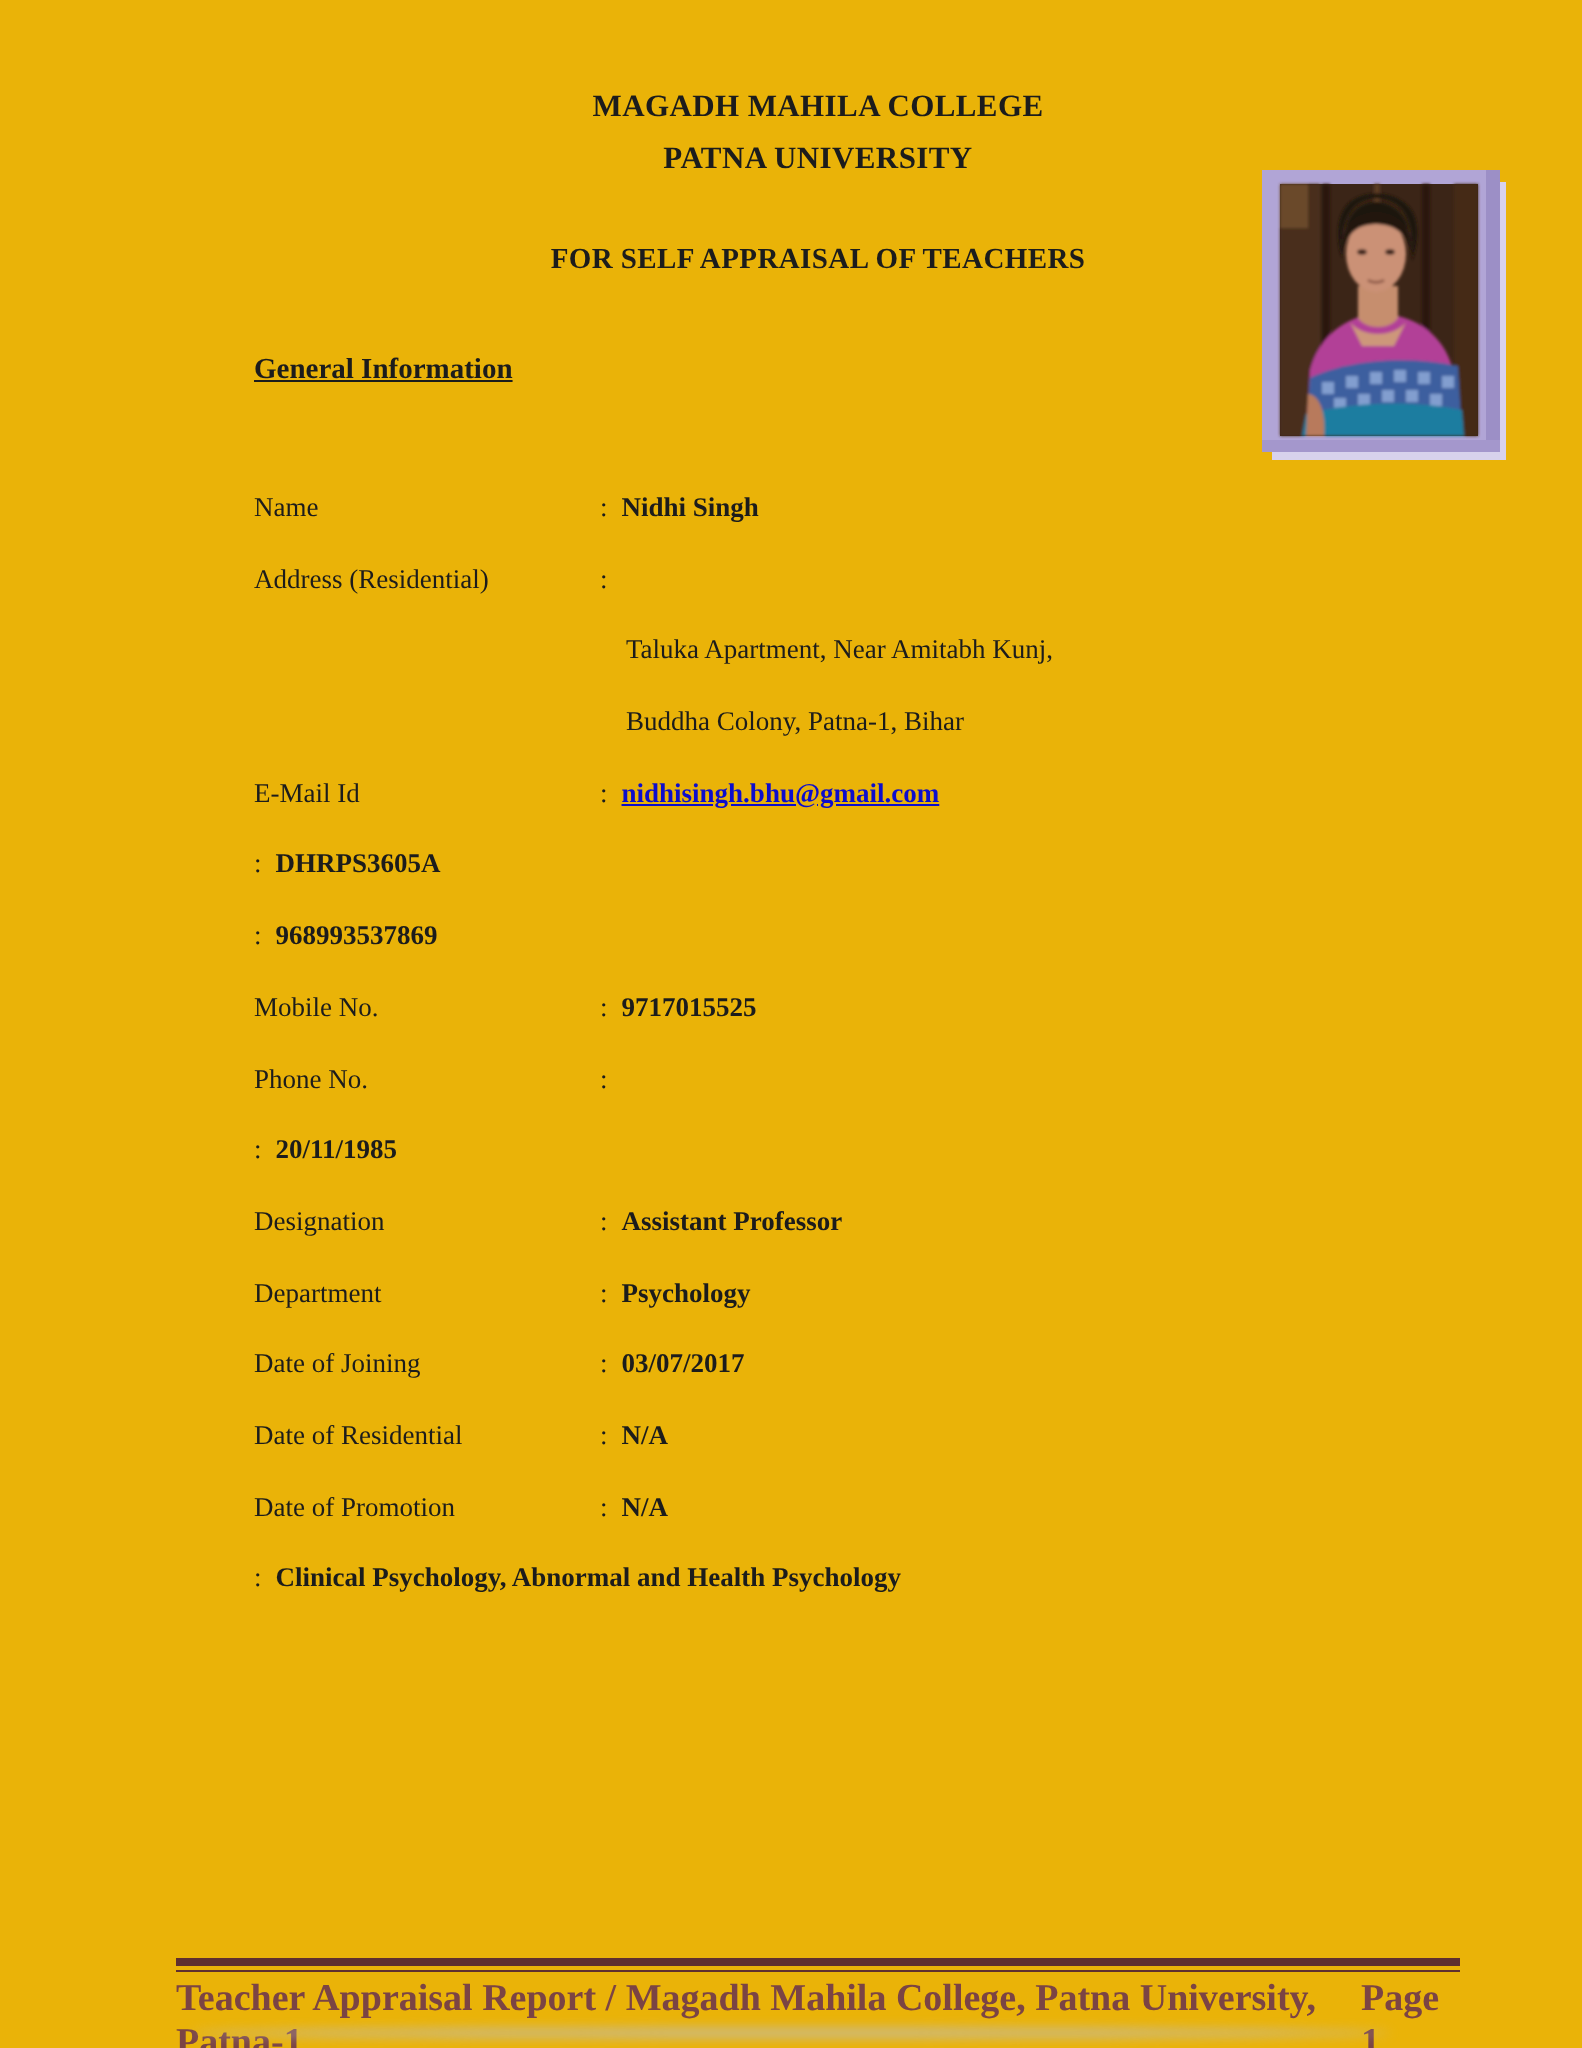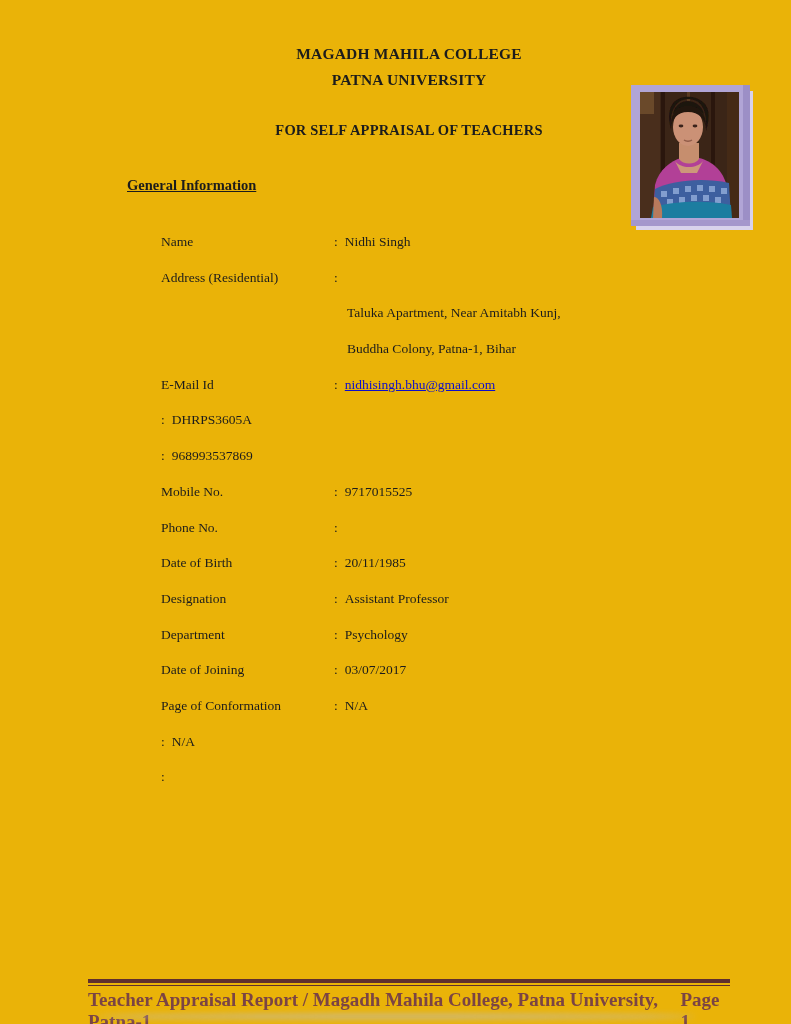--- a/index.html
+++ b/index.html
@@ -23,25 +23,25 @@
     font-weight:bold;font-size:14.5px;
     text-decoration:underline;
   }
   
   .photo{
     position:absolute;left:631px;top:85px;width:119px;height:141px;
     box-shadow:4px 5px 0 -1px #d8d2ec;
   }
   .photo svg{display:block;}
   
-  .form-rows{position:absolute;left:127px;top:224px;right:40px;font-size:13.5px;margin-left:34px;}
+  .form-rows{position:absolute;left:127px;top:236px;right:40px;font-size:13.5px;}
   .fline{height:35.7px;line-height:35.7px;display:flex;white-space:nowrap;}
   .flabel{width:173px;flex:none;}
   .colon{flex:none;}
-  .vtext{margin-left:7px;}
+  .vtext{margin-left:7px;font-weight:bold;}
   .cont{padding-left:186px;text-align:center;}
   .email-link{color:#0d0dcc;text-decoration:underline;text-align:right;}
   
   .footer{position:absolute;left:88px;right:61px;top:979px;}
   .footer-rule{height:2px;border-top:4px solid #5f2f2f;border-bottom:1px solid #5f2f2f;}
   .footer-text{
     display:flex;justify-content:center;
     margin-top:3px;
     font-weight:bold;font-size:19px;color:#7b4444;
   }
@@ -163,21 +163,20 @@
         <span class="vtext">9717015525</span>
     </div>
 
     <div class="fline">
       <span class="flabel">Phone No.</span>
         <span class="colon">:</span>
         <span class="vtext"></span>
     </div>
 
     <div class="fline">
-      <span class="flabel">Date of Birth</span>
         <span class="colon">:</span>
         <span class="vtext">20/11/1985</span>
     </div>
 
     <div class="fline">
       <span class="flabel">Designation</span>
         <span class="colon">:</span>
         <span class="vtext">Assistant Professor</span>
     </div>
 
@@ -187,32 +186,34 @@
         <span class="vtext">Psychology</span>
     </div>
 
     <div class="fline">
       <span class="flabel">Date of Joining</span>
         <span class="colon">:</span>
         <span class="vtext">03/07/2017</span>
     </div>
 
     <div class="fline">
-      <span class="flabel">Page of Conformation</span>
+      <span class="flabel">Date of Residential</span>
         <span class="colon">:</span>
         <span class="vtext">N/A</span>
     </div>
 
     <div class="fline">
+      <span class="flabel">Date of Promotion</span>
         <span class="colon">:</span>
         <span class="vtext">N/A</span>
     </div>
 
     <div class="fline">
         <span class="colon">:</span>
+        <span class="vtext">Clinical Psychology, Abnormal and Health Psychology</span>
     </div>
 
   </div>
 
   <div class="footer">
     <div class="footer-rule"></div>
     <div class="footer-text">
       <span>Teacher Appraisal Report / Magadh Mahila College, Patna University, Patna-1</span>
       <span>Page 1</span>
     </div>

